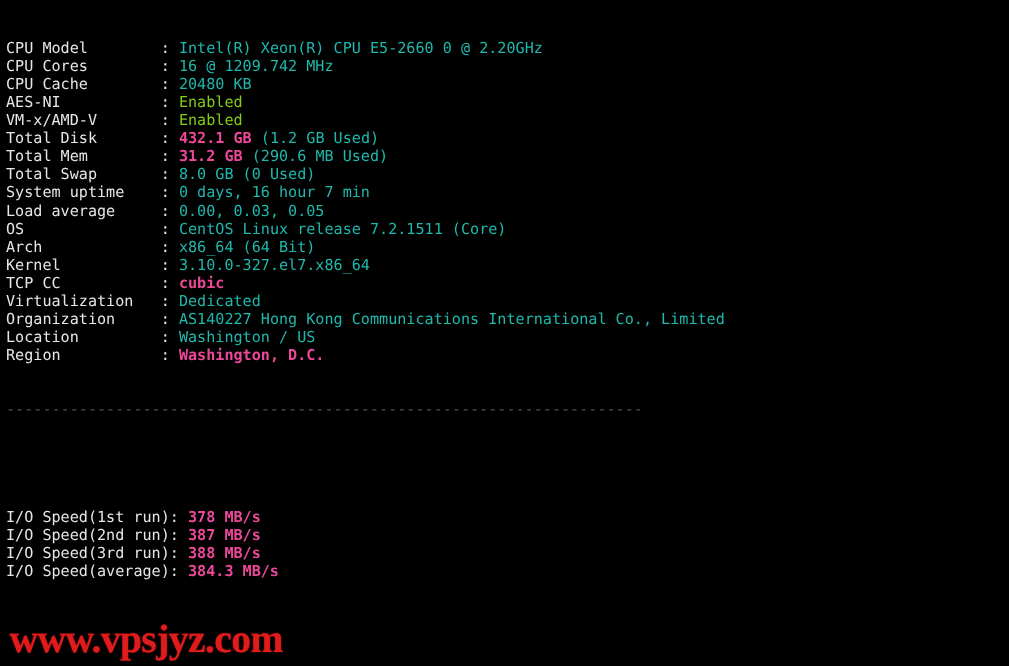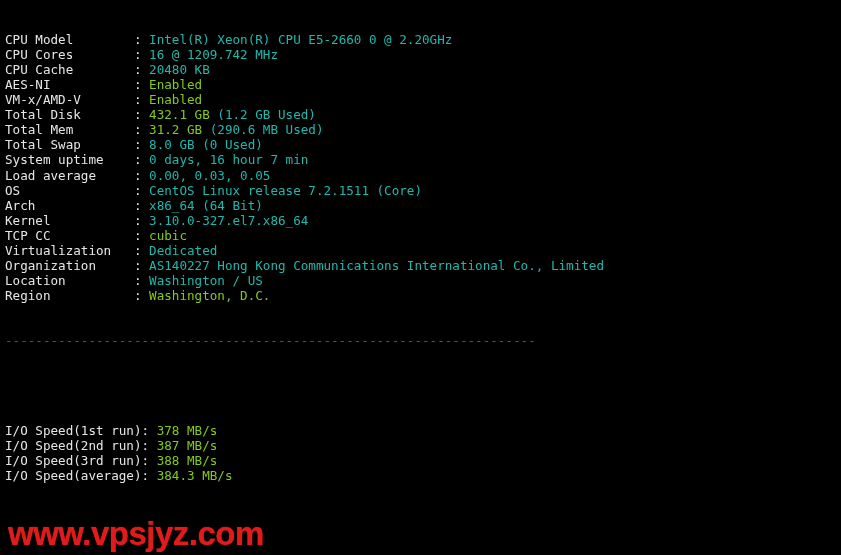--- a/index.html
+++ b/index.html
@@ -34,33 +34,33 @@
   .line {
     height: 15.05px;
     white-space: pre;
   }
 
   
   .c-label   { color: #e6e6e6; }   
   .c-colon   { color: #e6e6e6; }
   .c-cyan    { color: #1fb8ad; }   
   .c-green   { color: #84cc16; }   
-  .c-yellow  { color: #84cc16; }   
+  .c-yellow  { color: #ec4899; font-weight: bold; }   
 
   .sep {
     color: #555555;
     letter-spacing: 0px;
   }
 
   
   #watermark {
     position: absolute;
     left: 8px;
     top: 515px;
-    font-family: Liberation Sans, sans-serif;
+    font-family: Liberation Serif, serif;
     font-size: 33px;
     font-weight: bold;
     color: #e01b1b;
     letter-spacing: -0.5px;
     pointer-events: none;
     z-index: 5;
     text-shadow: 0 0 1px #e01b1b;
   }
 </style>
 </head>

